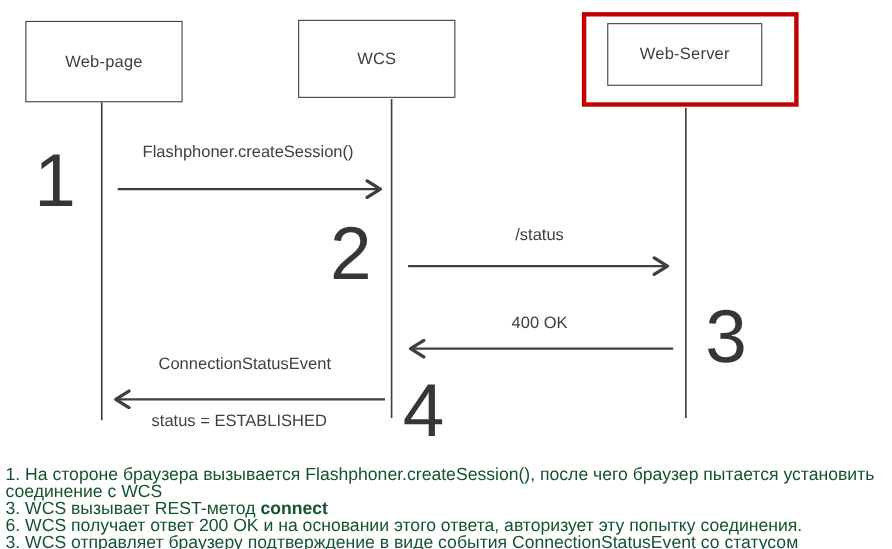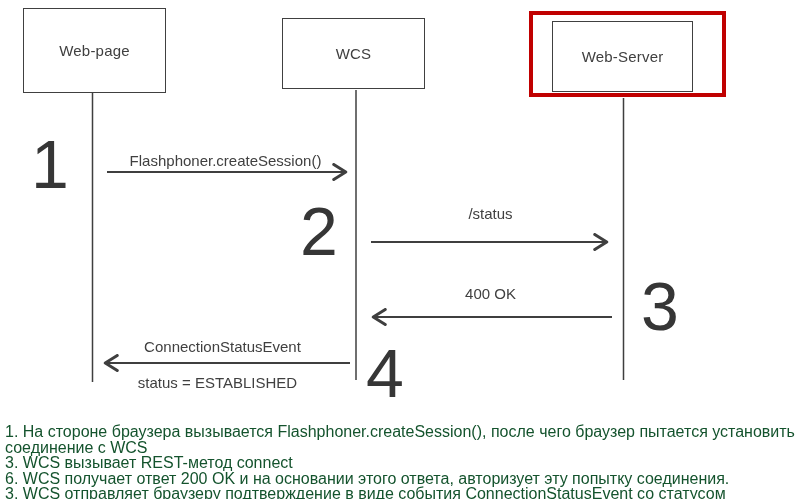--- a/index.html
+++ b/index.html
@@ -24,44 +24,44 @@
     position: absolute;
     border: 1.5px solid #404040;
     background: #ffffff;
     display: flex;
     align-items: center;
     justify-content: center;
     font-size: 15px;
     color: #404040;
     letter-spacing: 0.2px;
   }
-  .box-webpage   { left: 23px;  top: 8px; width: 143px; height: 85px; }
-  .box-wcs       { left: 282px; top: 18px; width: 143px; height: 71px; }
-  .box-webserver { left: 552px; top: 21px; width: 141px; height: 71px; z-index: 2; }
+  .box-webpage   { left: 23px;  top: 19px; width: 143px; height: 74px; }
+  .box-wcs       { left: 271px; top: 18px; width: 143px; height: 71px; }
+  .box-webserver { left: 552px; top: 21px; width: 141px; height: 57px; z-index: 2; }
 
   .highlight-rect {
     position: absolute;
     left: 529px; top: 11px;
     width: 197px; height: 86px;
     border: 4px solid #c00000;
     background: transparent;
     z-index: 1;
   }
 
   .msg-label {
     position: absolute;
     font-size: 15px;
     color: #404040;
     text-align: center;
     white-space: nowrap;
   }
-  .lbl-create  { left: 98px;  top: 152px; width: 255px; }
+  .lbl-create  { left: 98px;  top: 130px; width: 255px; }
   .lbl-connect { left: 378px; top: 205px; width: 225px; }
   .lbl-200ok   { left: 378px; top: 285px; width: 225px; }
-  .lbl-cse     { left: 95px;  top: 322px; width: 255px; margin-top: 16px; }
+  .lbl-cse     { left: 95px;  top: 322px; width: 255px; }
   .lbl-status  { left: 95px;  top: 374px; width: 245px; }
 
   .step-num {
     position: absolute;
     font-size: 68px;
     line-height: 1;
     color: #363636;
     width: 46px;
     text-align: center;
   }
@@ -71,21 +71,21 @@
   .num-4 { left: 362px; top: 339px; }
 
   .notes {
     position: absolute;
     left: 5px; top: 424px;
     width: 800px;
     font-size: 16px;
     line-height: 15.5px;
     color: #14532d;
   }
-  .notes .note-line b { font-weight: normal; }
+  .notes .note-line b { font-weight: bold; }
 </style>
 </head>
 <body>
 
 <div class="canvas">
 
   <svg class="layer-svg" viewBox="0 0 811 420" xmlns="http://www.w3.org/2000/svg">
     <defs>
       <marker id="arrowhead" viewBox="0 0 12 12" refX="9.5" refY="6" markerWidth="9" markerHeight="9" orient="auto-start-reverse">
         <path d="M2,1 L10,6 L2,11" fill="none" stroke="#3f3f3f" stroke-width="2" stroke-linecap="round" stroke-linejoin="round"></path>

